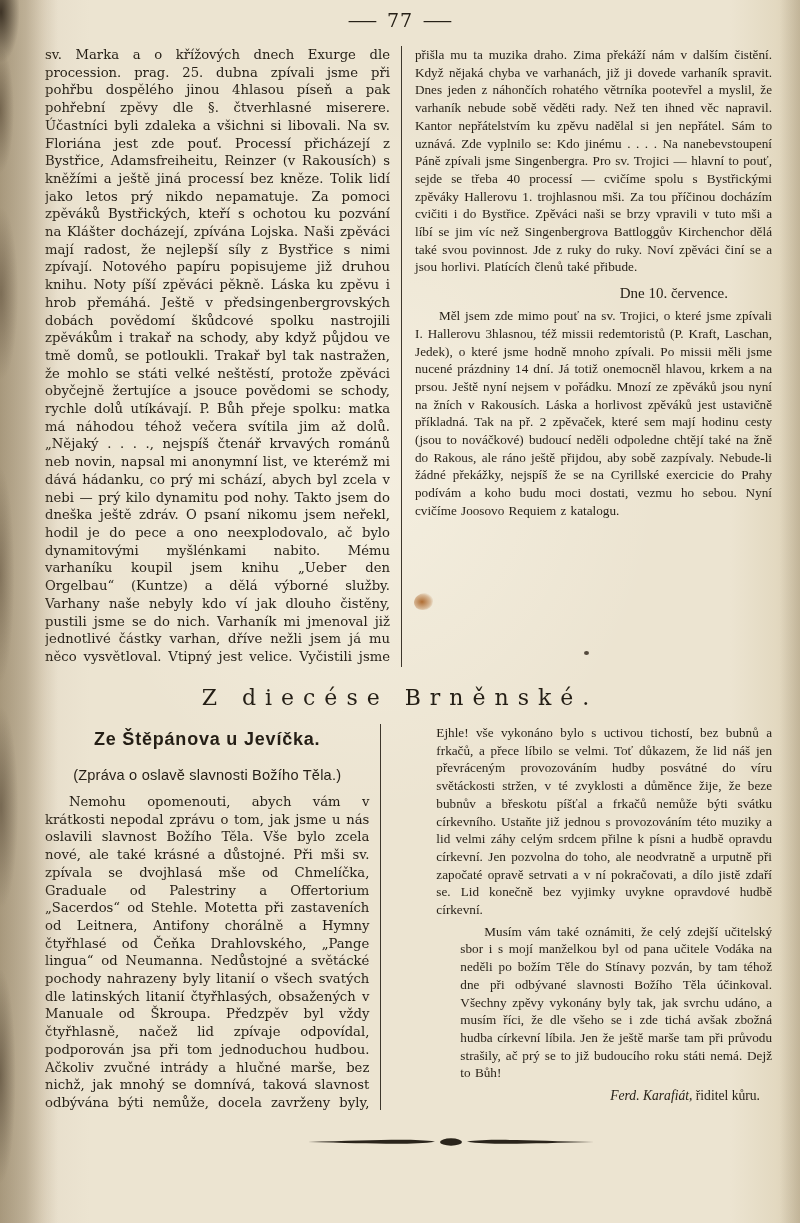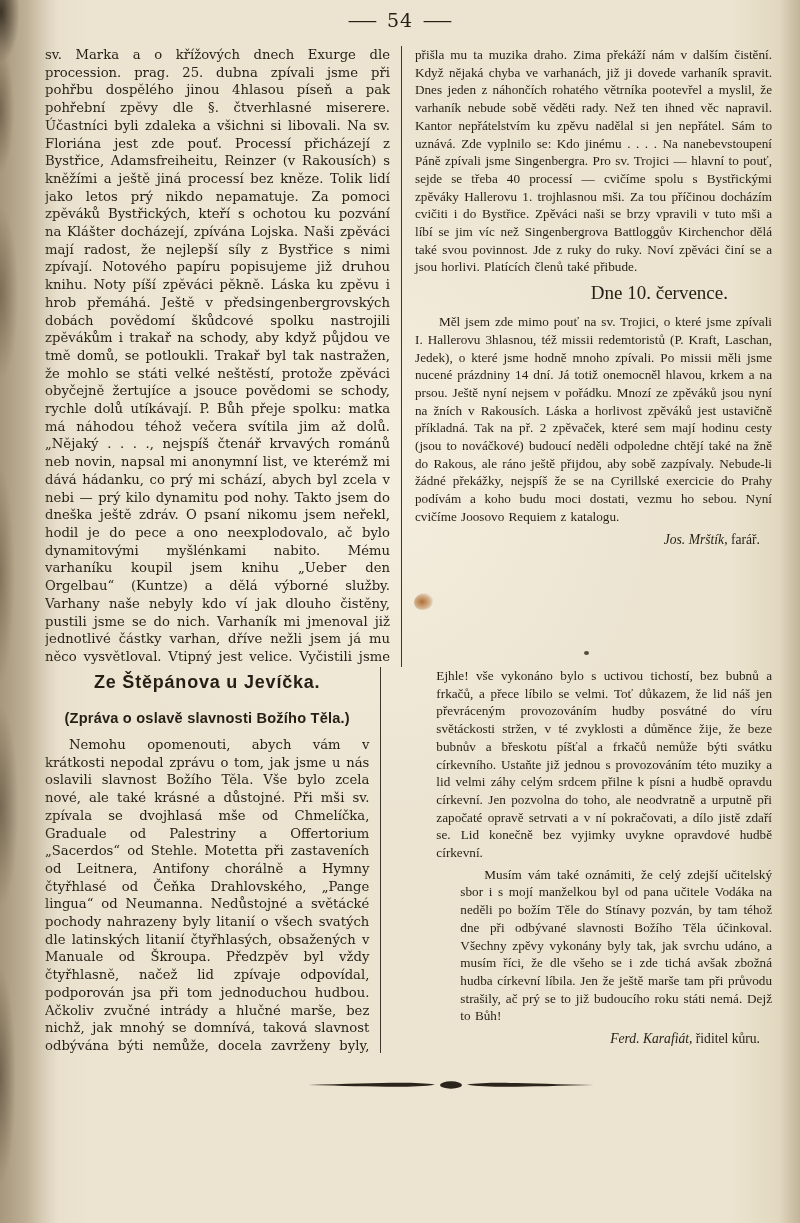--- a/index.html
+++ b/index.html
@@ -50,72 +50,72 @@
   .col{box-sizing:border-box;}
   .col-left{width:357px;padding-right:11px;border-right:1px solid #3d362b;}
   .col-right{width:370px;padding-left:13px;font-family:Liberation Serif, serif;}
   .body-text{
     margin:0;font-size:13.2px;line-height:17.7px;text-align:justify;
     word-spacing:1px;
   }
   .indent{text-indent:24px;}
   .mt{margin-top:4px;margin-left:24px;}
   .date-line{
-    margin:8px 44px 11px 0;font-size:19px;text-align:right;line-height:18px;
+    margin:8px 44px 5px 0;font-size:15px;text-align:right;line-height:18px;
   }
   .signature{
     margin:4px 12px 0 0;font-size:13.6px;text-align:right;line-height:19px;
   }
   .sig-name{font-style:italic;}
   .section-title{
     margin:17px 0 12px 0;text-align:center;
     font-size:22px;font-weight:normal;letter-spacing:9px;line-height:28px;
     color:#241e15;
   }
   .sub-title{
     margin:4px 0 7px 0;text-align:center;
     font-family:"Liberation Sans", sans-serif;
     font-size:18px;font-weight:bold;letter-spacing:0.8px;line-height:22px;
   }
   .report-title{
     margin:16px 0 9px 0;text-align:center;
     font-family:"Liberation Sans", sans-serif;
-    font-size:14.6px;font-weight:bold;letter-spacing:0.2px;line-height:18px;
+    font-size:14.6px;font-weight:normal;letter-spacing:0.2px;line-height:18px;
   }
   .divider{
     margin:26px 0 0 306px;width:290px;height:12px;
   }
   .divider svg{display:block;}
 </style>
 </head>
 <body>
 
 <div class="page">
 
   <div class="gutter"></div>
   <div class="edge-right"></div>
 
   <header class="page-header">
     <span class="dash">—</span>
-    <span class="pnum">54</span>
+    <span class="pnum">77</span>
     <span class="dash">—</span>
   </header>
 
   <section class="cols cols-top">
     <div class="col col-left">
       <p class="body-text">sv. Marka a o křížových dnech Exurge dle procession. prag. 25. dubna zpívali jsme při pohřbu dospělého jinou 4hlasou píseň a pak pohřební zpěvy dle §. čtverhlasné miserere. Účastníci byli zdaleka a všichni si libovali. Na sv. Floriána jest zde pouť. Processí přicházejí z Bystřice, Adamsfreiheitu, Reinzer (v Rakousích) s kněžími a ještě jiná processí bez kněze. Tolik lidí jako letos prý nikdo nepamatuje. Za pomoci zpěváků Bystřických, kteří s ochotou ku pozvání na Klášter docházejí, zpívána Lojska. Naši zpěváci mají radost, že nejlepší síly z Bystřice s nimi zpívají. Notového papíru popisujeme již druhou knihu. Noty píší zpěváci pěkně. Láska ku zpěvu i hrob přemáhá. Ještě v předsingenbergrovských dobách povědomí škůdcové spolku nastrojili zpěvákům i trakař na schody, aby když půjdou ve tmě domů, se potloukli. Trakař byl tak nastražen, že mohlo se státi velké neštěstí, protože zpěváci obyčejně žertujíce a jsouce povědomi se schody, rychle dolů utíkávají. P. Bůh přeje spolku: matka má náhodou téhož večera svítila jim až dolů. „Nějaký . . . ., nejspíš čtenář krvavých románů neb novin, napsal mi anonymní list, ve kterémž mi dává hádanku, co prý mi schází, abych byl zcela v nebi — prý kilo dynamitu pod nohy. Takto jsem do dneška ještě zdráv. O psaní nikomu jsem neřekl, hodil je do pece a ono neexplodovalo, ač bylo dynamitovými myšlénkami nabito. Mému varhaníku koupil jsem knihu „Ueber den Orgelbau“ (Kuntze) a dělá výborné služby. Varhany naše nebyly kdo ví jak dlouho čistěny, pustili jsme se do nich. Varhaník mi jmenoval již jednotlivé částky varhan, dříve nežli jsem já mu něco vysvětloval. Vtipný jest velice. Vyčistili jsme posud 3 rejstříky. V jedné píšťale dokonce byla kostra vrabce. Chuděra chtěl se naučit pískat, ale</p>
     </div>
     <div class="col col-right">
       <p class="body-text">přišla mu ta muzika draho. Zima překáží nám v dalším čistění. Když nějaká chyba ve varhanách, již ji dovede varhaník spravit. Dnes jeden z náhončích rohatého větrníka pootevřel a myslil, že varhaník nebude sobě věděti rady. Než ten ihned věc napravil. Kantor nepřátelstvím ku zpěvu nadělal si jen nepřátel. Sám to uznává. Zde vyplnilo se: Kdo jinému . . . . Na nanebevstoupení Páně zpívali jsme Singenbergra. Pro sv. Trojici — hlavní to pouť, sejde se třeba 40 processí — cvičíme spolu s Bystřickými zpěváky Hallerovu 1. trojhlasnou mši. Za tou příčinou docházím cvičiti i do Bystřice. Zpěváci naši se brzy vpravili v tuto mši a líbí se jim víc než Singenbergrova Battloggův Kirchenchor dělá také svou povinnost. Jde z ruky do ruky. Noví zpěváci činí se a jsou horlivi. Platících členů také přibude.</p>
       <p class="date-line">Dne 10. července.</p>
       <p class="body-text indent">Měl jsem zde mimo pouť na sv. Trojici, o které jsme zpívali I. Hallerovu 3hlasnou, též missii redemtoristů (P. Kraft, Laschan, Jedek), o které jsme hodně mnoho zpívali. Po missii měli jsme nucené prázdniny 14 dní. Já totiž onemocněl hlavou, krkem a na prsou. Ještě nyní nejsem v pořádku. Mnozí ze zpěváků jsou nyní na žních v Rakousích. Láska a horlivost zpěváků jest ustavičně příkladná. Tak na př. 2 zpěvaček, které sem mají hodinu cesty (jsou to nováčkové) budoucí neděli odpoledne chtějí také na žně do Rakous, ale ráno ještě přijdou, aby sobě zazpívaly. Nebude-li žádné překážky, nejspíš že se na Cyrillské exercicie do Prahy podívám a koho budu moci dostati, vezmu ho sebou. Nyní cvičíme Joosovo Requiem z katalogu.</p>
-      <p class="signature"><span class="sig-name">Jos. Mrštík</span><span>, farář.</span></p>
     </div>
   </section>
 
+  <h1 class="section-title">Z diecése Brněnské.</h1>
 
   <section class="cols cols-bottom">
     <div class="col col-left">
       <h2 class="sub-title">Ze Štěpánova u Jevíčka.</h2>
       <h3 class="report-title">(Zpráva o oslavě slavnosti Božího Těla.)</h3>
       <p class="body-text indent">Nemohu opomenouti, abych vám v krátkosti nepodal zprávu o tom, jak jsme u nás oslavili slavnost Božího Těla. Vše bylo zcela nové, ale také krásné a důstojné. Při mši sv. zpívala se dvojhlasá mše od Chmelíčka, Graduale od Palestriny a Offertorium „Sacerdos“ od Stehle. Motetta při zastaveních od Leitnera, Antifony chorálně a Hymny čtyřhlasé od Čeňka Drahlovského, „Pange lingua“ od Neumanna. Nedůstojné a světácké pochody nahrazeny byly litanií o všech svatých dle latinských litanií čtyřhlasých, obsažených v Manuale od Škroupa. Předzpěv byl vždy čtyřhlasně, načež lid zpívaje odpovídal, podporován jsa při tom jednoduchou hudbou. Ačkoliv zvučné intrády a hlučné marše, bez nichž, jak mnohý se domnívá, taková slavnost odbývána býti nemůže, docela zavrženy byly, přece šel po slavnosti jeden hlas, že ještě nikdy tak krásně a slavně Boží Tělo svěceno nebylo, jako tentokráte. Ba i ten nenáviděný chorál došel plného uznání a obliby.</p>
     </div>
     <div class="col col-right">
       <p class="body-text">Ejhle! vše vykonáno bylo s uctivou tichostí, bez bubnů a frkačů, a přece líbilo se velmi. Toť důkazem, že lid náš jen převráceným provozováním hudby posvátné do víru světáckosti stržen, v té zvyklosti a důměnce žije, že beze bubnův a břeskotu píšťal a frkačů nemůže býti svátku církevního. Ustaňte již jednou s provozováním této muziky a lid velmi záhy celým srdcem přilne k písni a hudbě opravdu církevní. Jen pozvolna do toho, ale neodvratně a urputně při započaté opravě setrvati a v ní pokračovati, a dílo jistě zdaří se. Lid konečně bez vyjimky uvykne opravdové hudbě církevní.</p>
       <p class="body-text indent mt">Musím vám také oznámiti, že celý zdejší učitelský sbor i s mojí manželkou byl od pana učitele Vodáka na neděli po božím Těle do Stínavy pozván, by tam téhož dne při odbývané slavnosti Božího Těla účinkoval. Všechny zpěvy vykonány byly tak, jak svrchu udáno, a musím říci, že dle všeho se i zde tichá avšak zbožná hudba církevní líbila. Jen že ještě marše tam při průvodu strašily, ač prý se to již budoucího roku státi nemá. Dejž to Bůh!</p>

